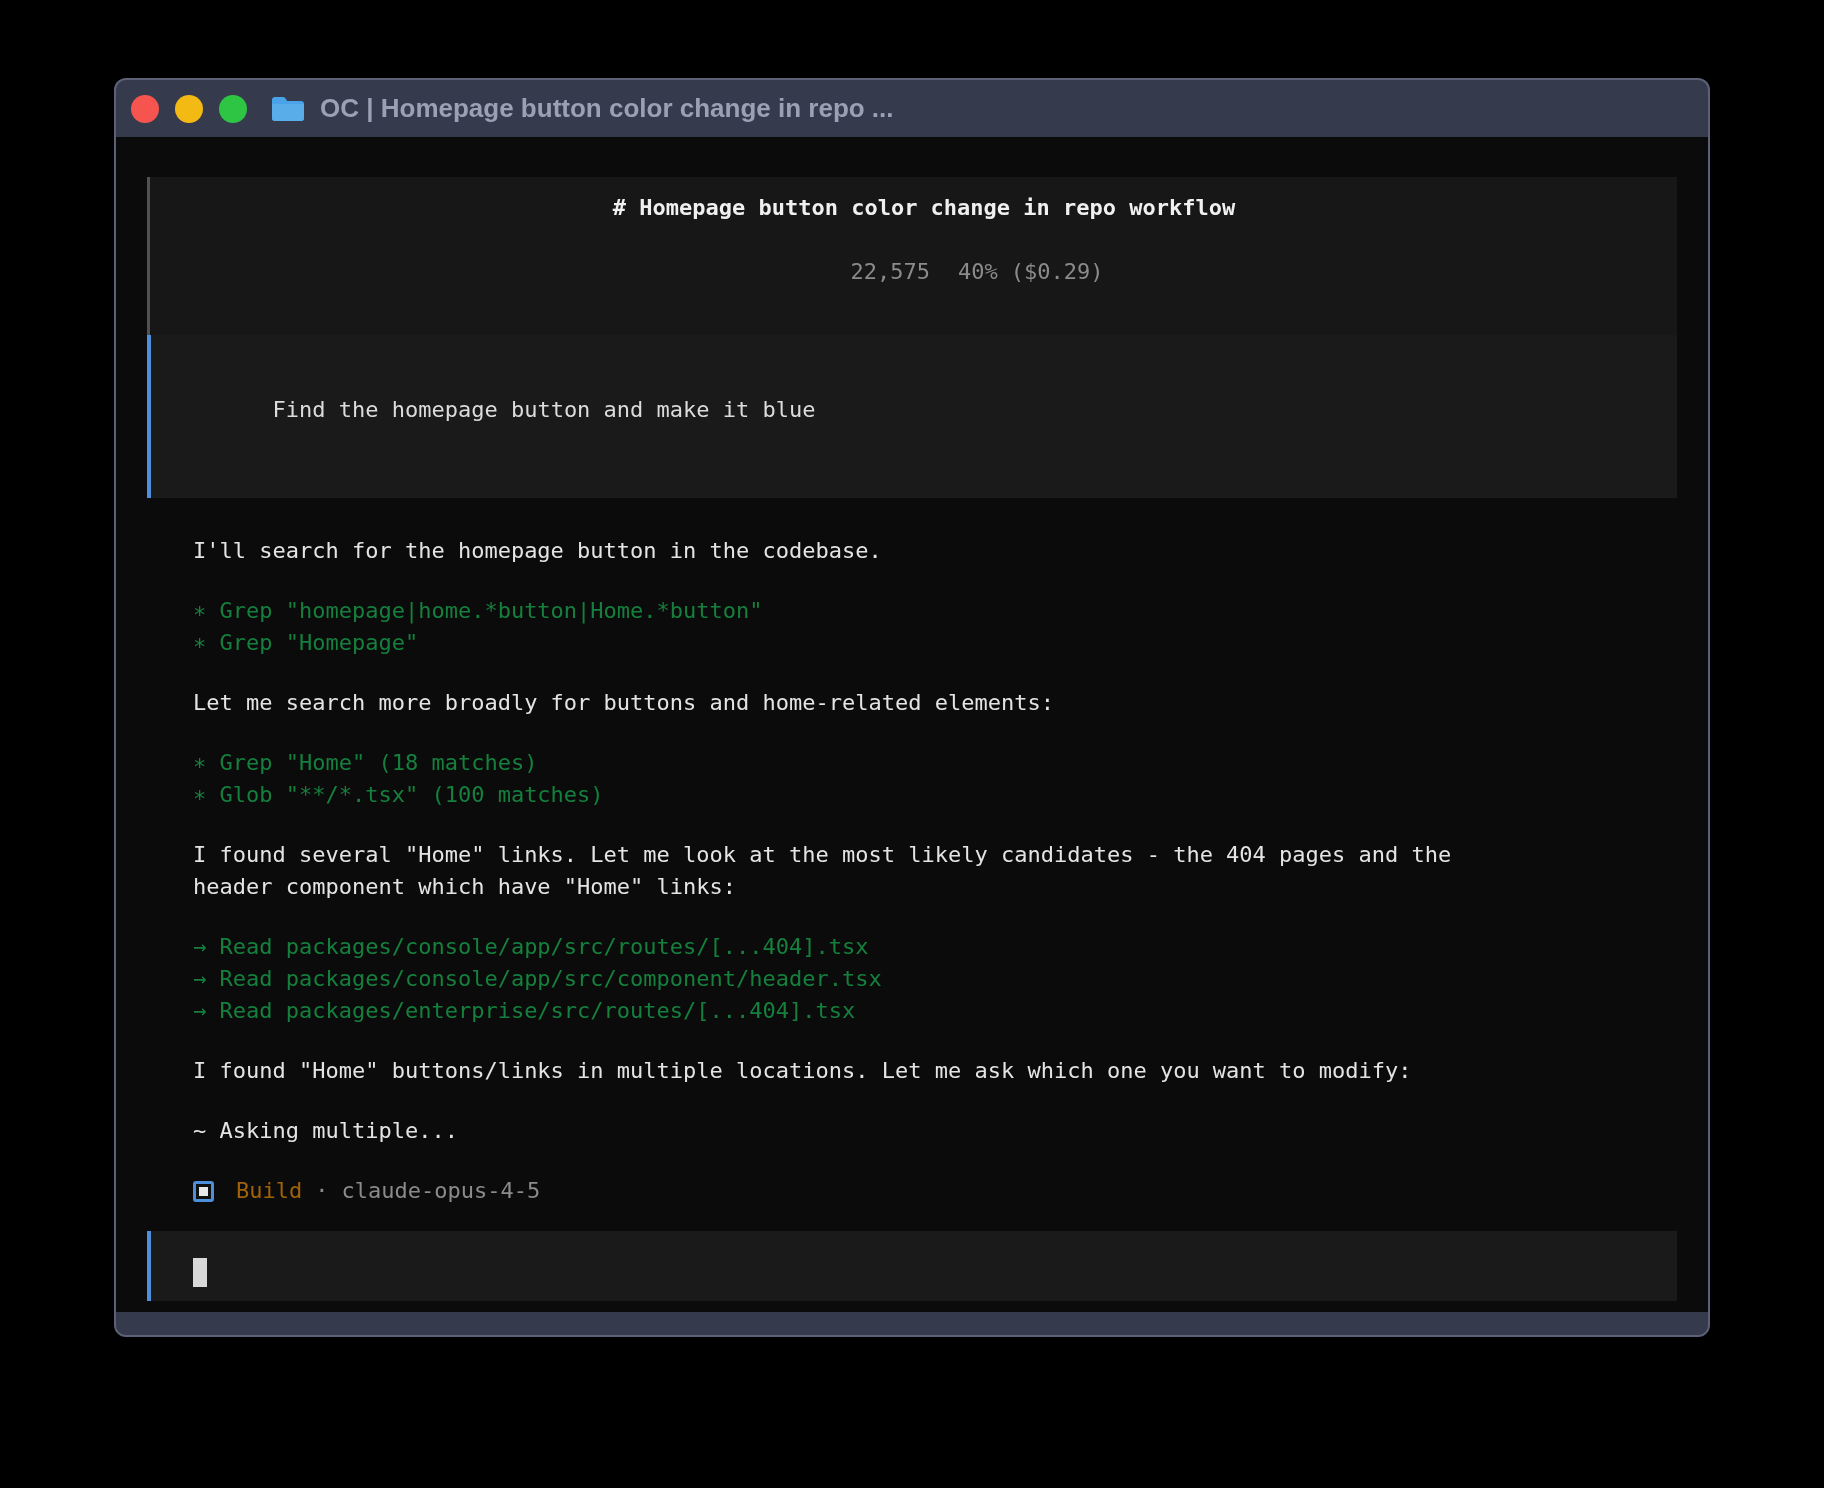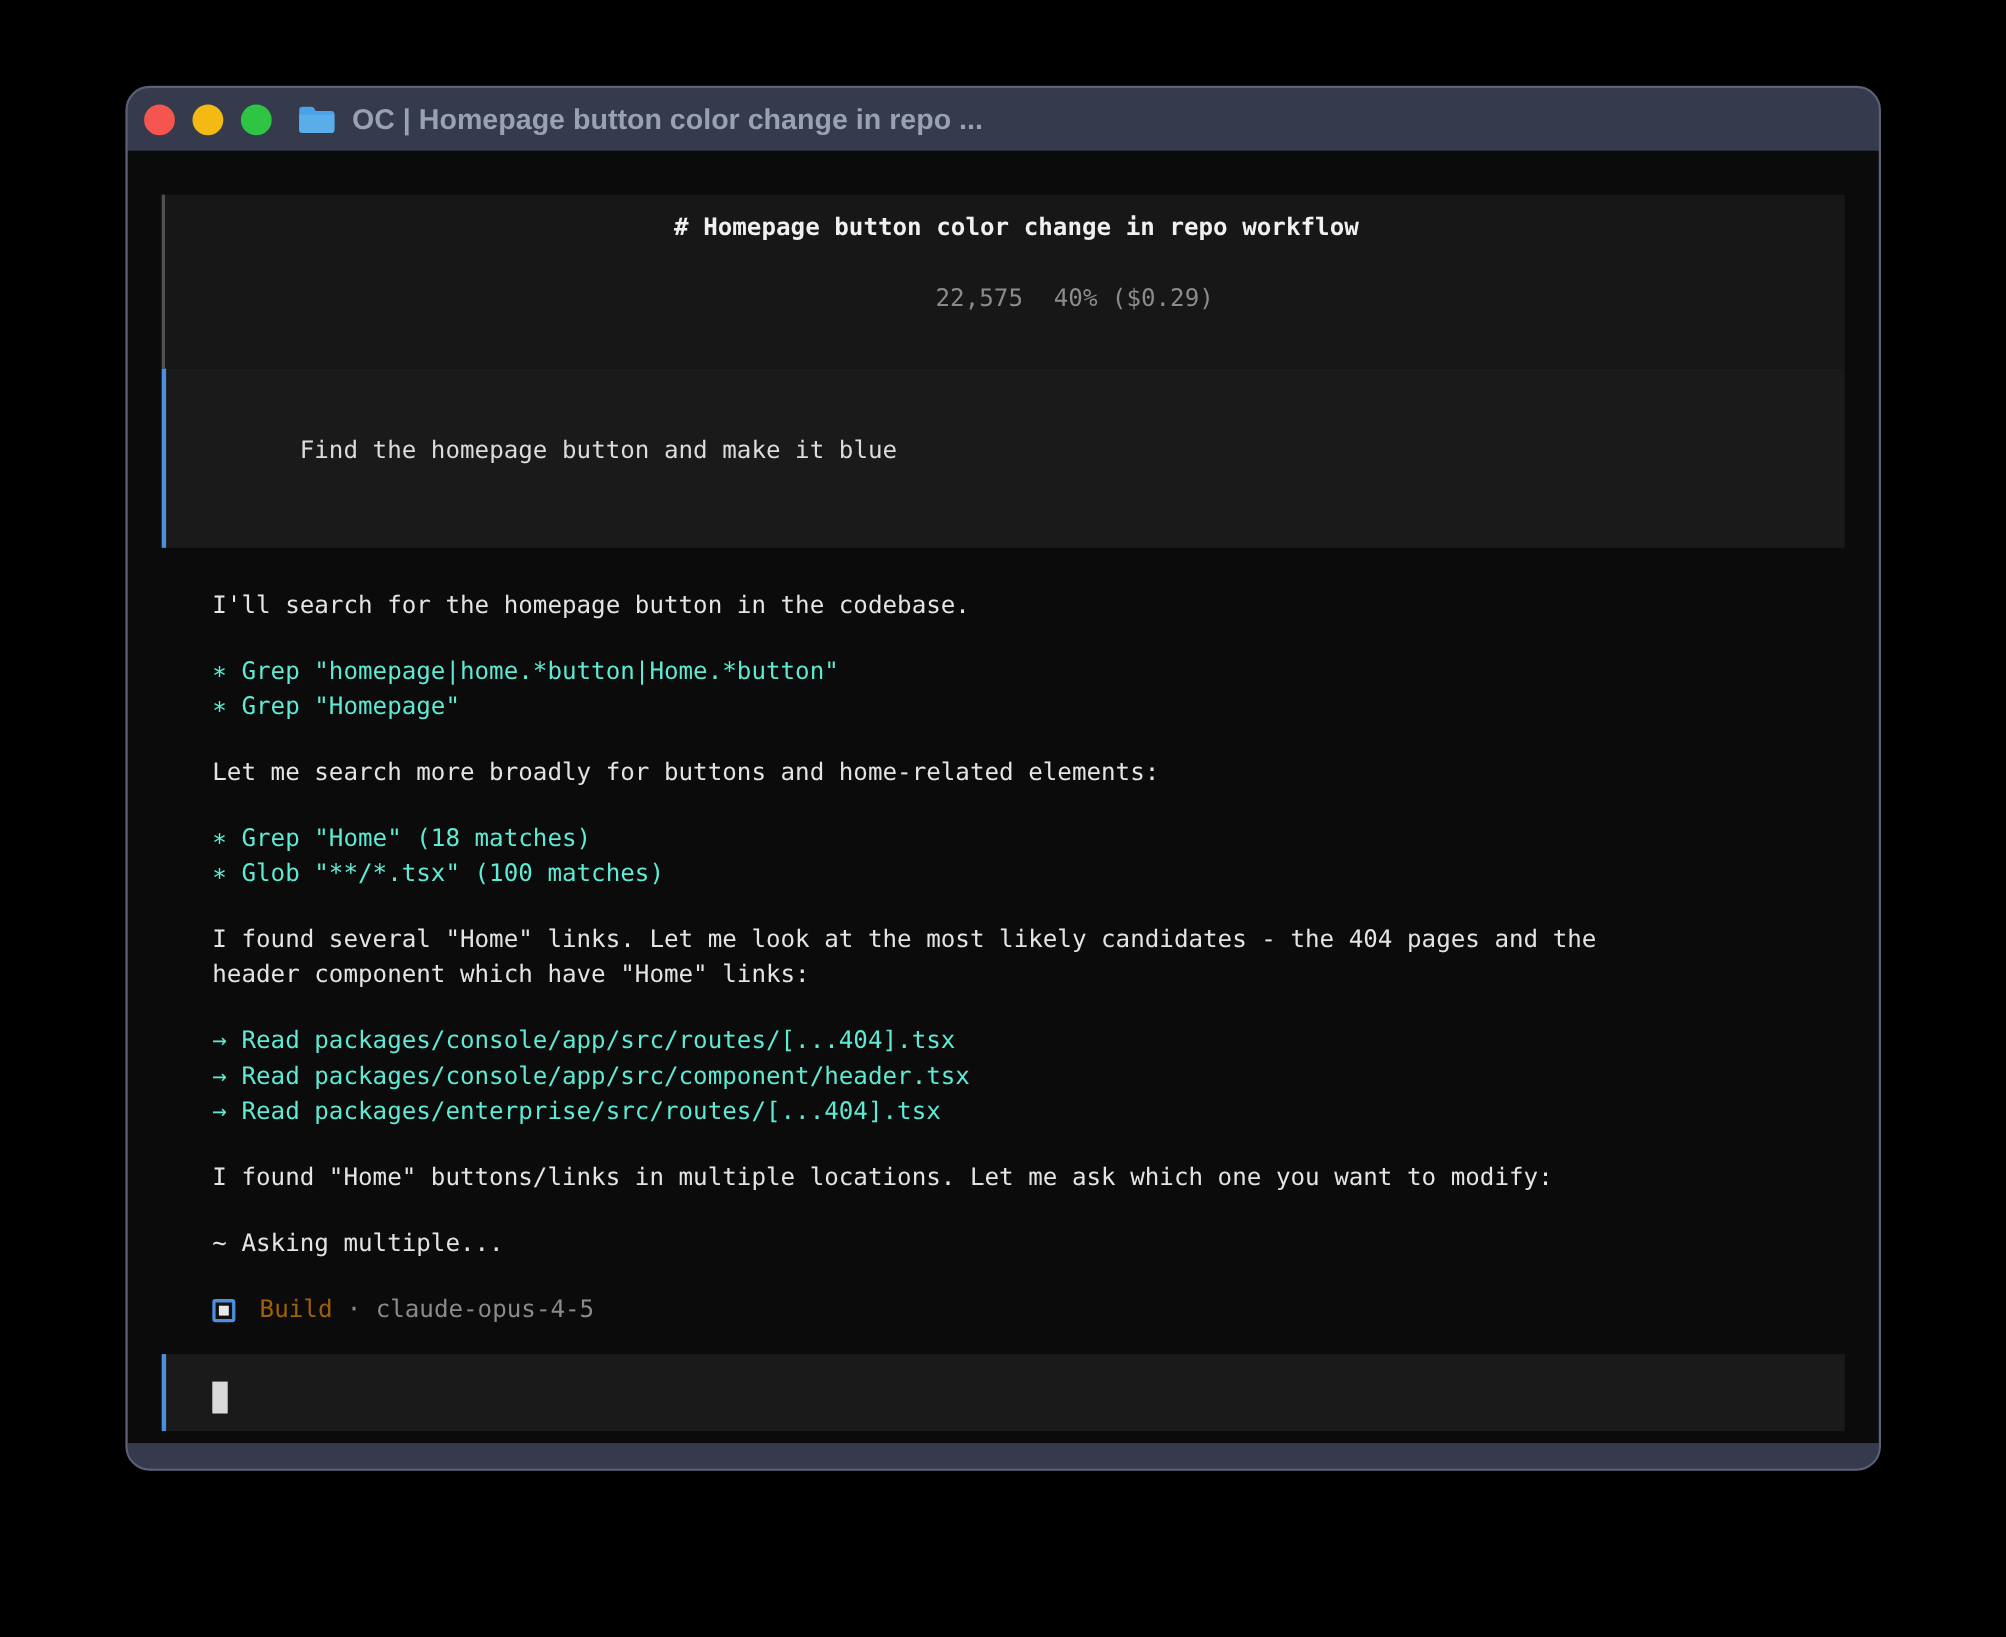--- a/index.html
+++ b/index.html
@@ -1,21 +1,21 @@
 <!DOCTYPE html>
 <html><head>
 <meta charset="utf-8">
 <style>
   * { margin:0; padding:0; box-sizing:border-box; }
   html,body { width:1824px; height:1488px; background:#000; overflow:hidden; }
   body { position:relative; font-family:"DejaVu Sans Mono",monospace; }
 
   .window {
     position:absolute; left:114px; top:78px; width:1596px; height:1259px;
-    background:#353a4d; border:2px solid #5c6178; border-radius:22px;
+    background:#353a4d; border:2px solid #5c6178; border-radius:12px;
     display:flex; flex-direction:column; overflow:hidden;
   }
 
   
   .titlebar { flex:0 0 57px; display:flex; align-items:center; padding:0 20px 0 15px; }
   .lights { display:flex; gap:16px; }
   .light { width:28px; height:28px; border-radius:50%; border:none; padding:0; cursor:default; }
   .folder { margin-left:24px; width:34px; height:27px; position:relative; }
   .window-title { margin-left:15px; font-family:"Liberation Sans",sans-serif; font-weight:bold;
     font-size:26px; color:#9ba1b4; white-space:nowrap; }
@@ -30,21 +30,21 @@
   .session-stats { color:#8b8b8b; white-space:pre; }
   .session-stats .pct { margin-left:28px; }
   .session-stats .cost { margin-left:13px; }
 
   .user-box { background:#1a1a1a; border-left:4px solid #4e8fdc;
     padding:27px 22px 40px 42px; color:#dcdcdc; white-space:pre; }
 
   .chat { margin-left:46px; margin-top:37px; }
   .para { margin-bottom:28px; white-space:pre; }
   .para.text { color:#e4e4e4; }
-  .para.tool { color:#5eead4; }
+  .para.tool { color:#15803d; }
 
   .agent-line { margin-left:46px; display:flex; align-items:center; }
   .agent-icon { width:21px; height:21px; border:3px solid #4e8fdc; border-radius:3px;
     margin-right:22px; display:flex; align-items:center; justify-content:center; background:#101010; }
   .agent-icon .inner { width:9px; height:9px; background:#e8e8e8; }
   .agent-name { color:#a16207; }
   .agent-sep { color:#8b8b8b; margin:0 13px; }
   .agent-model { color:#8b8b8b; }
 
   .input-box { margin-top:24px; background:#1a1a1a; border-left:4px solid #4e8fdc;

